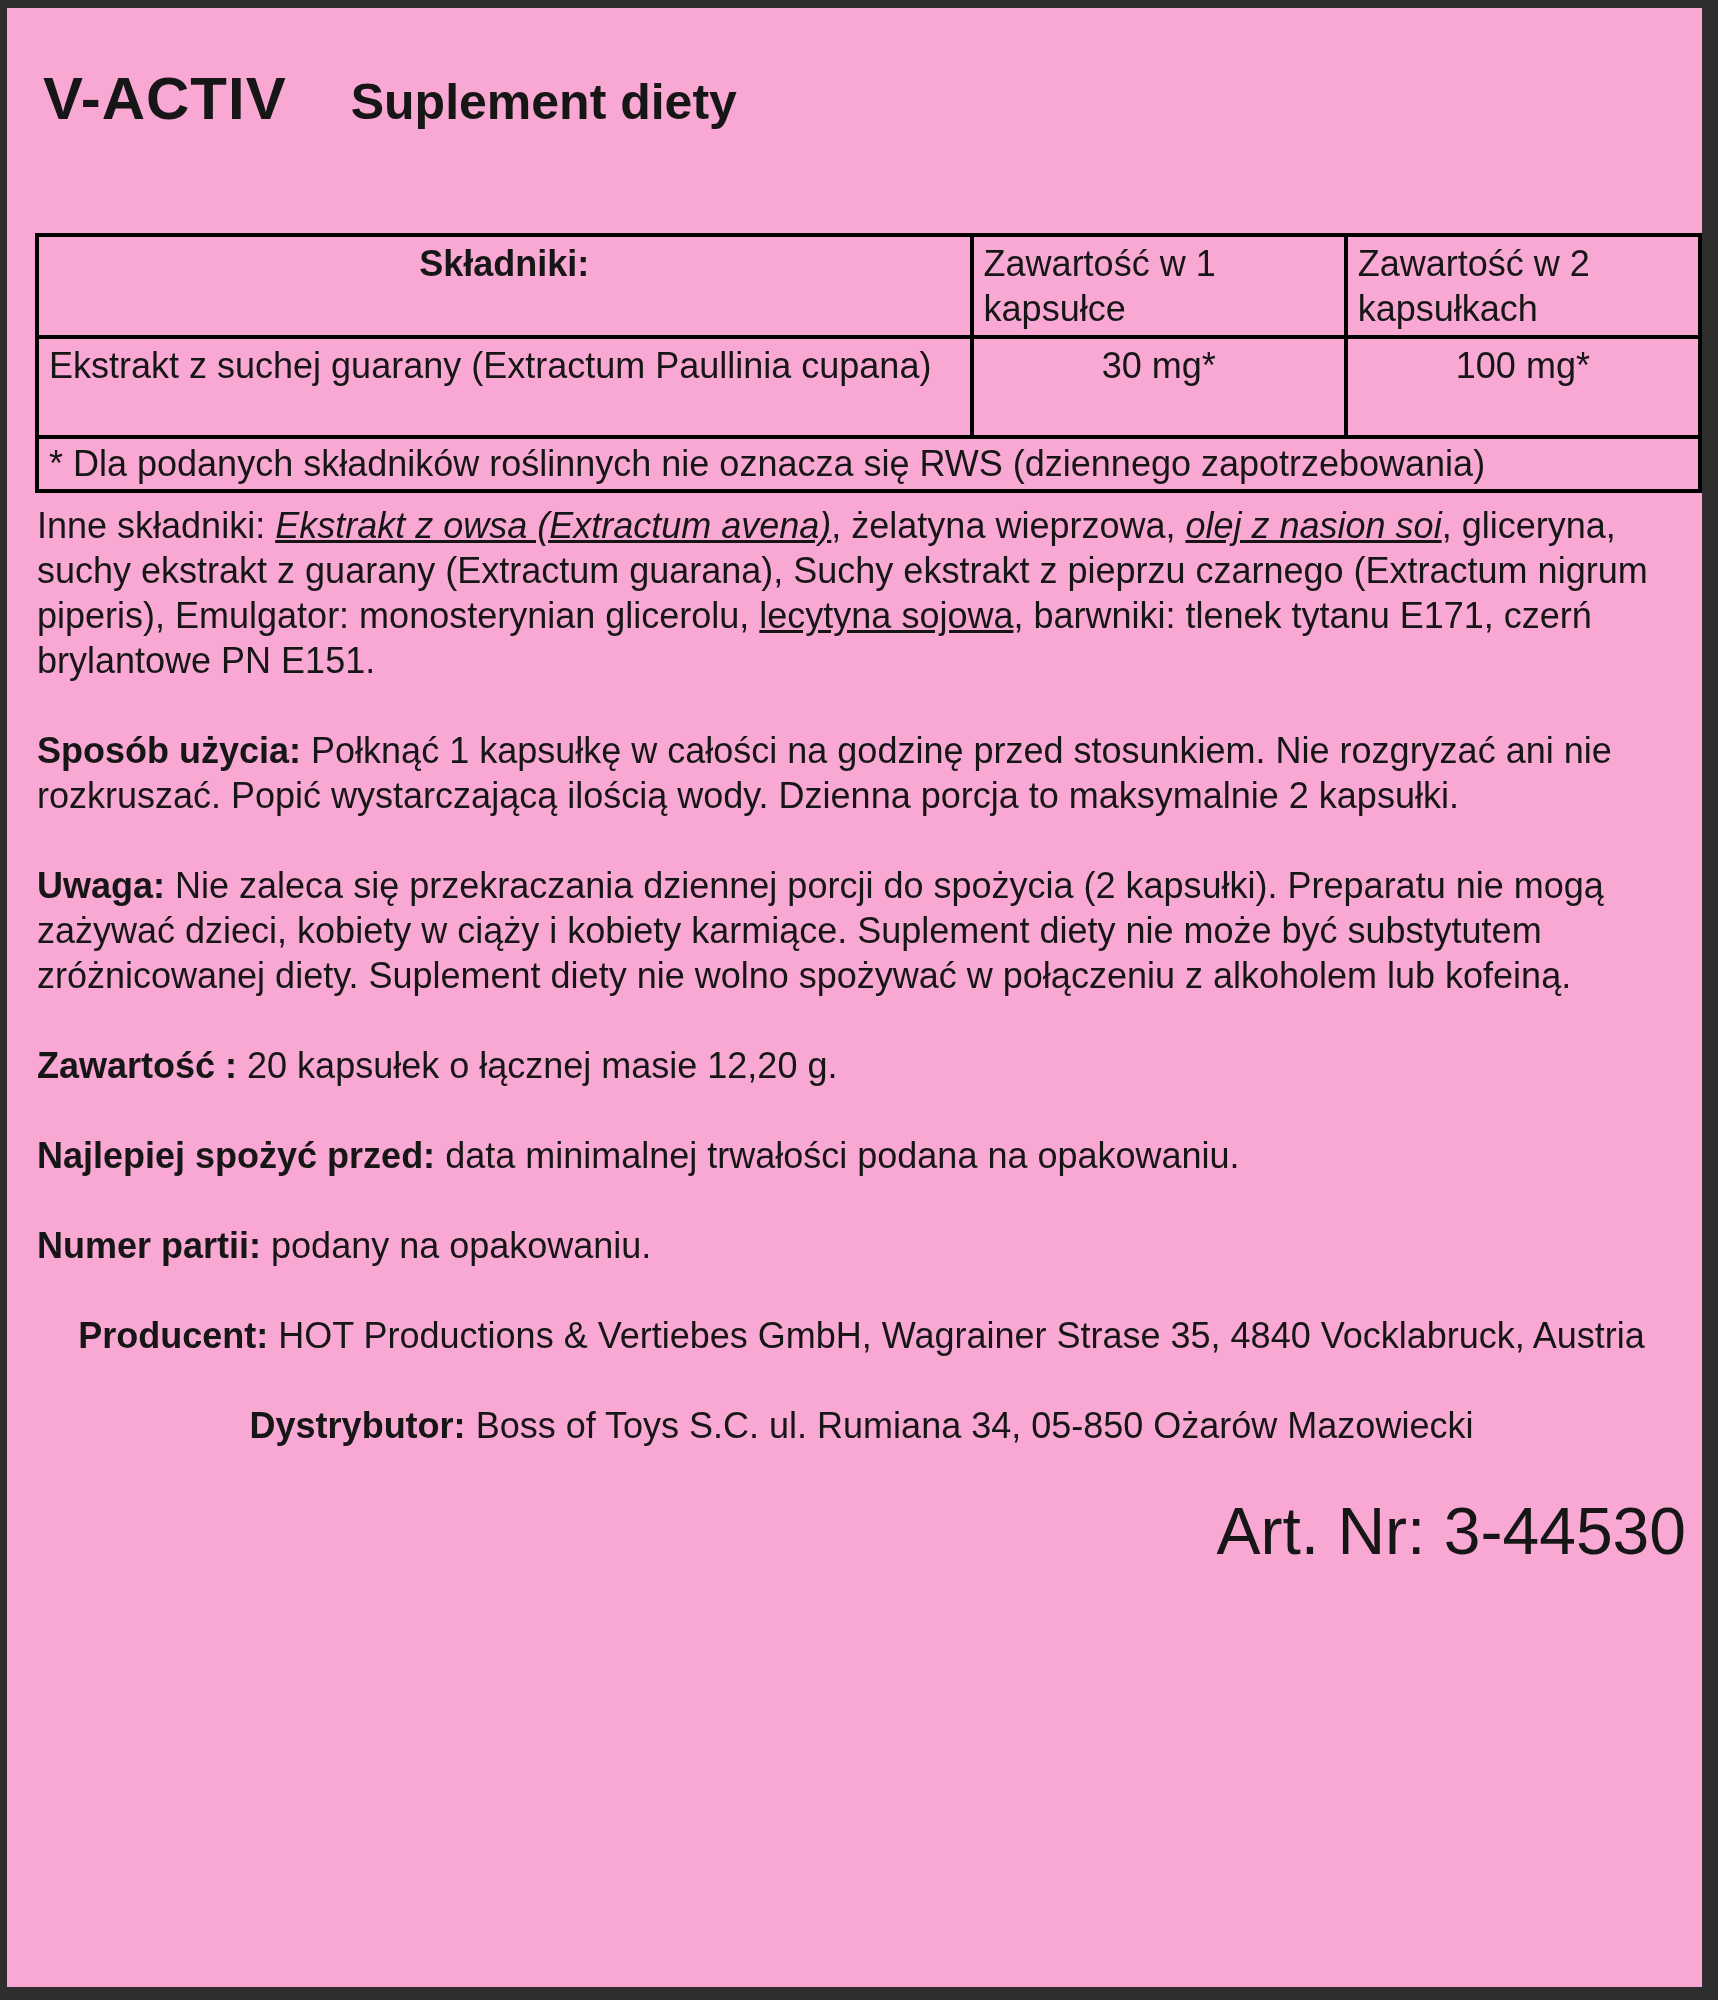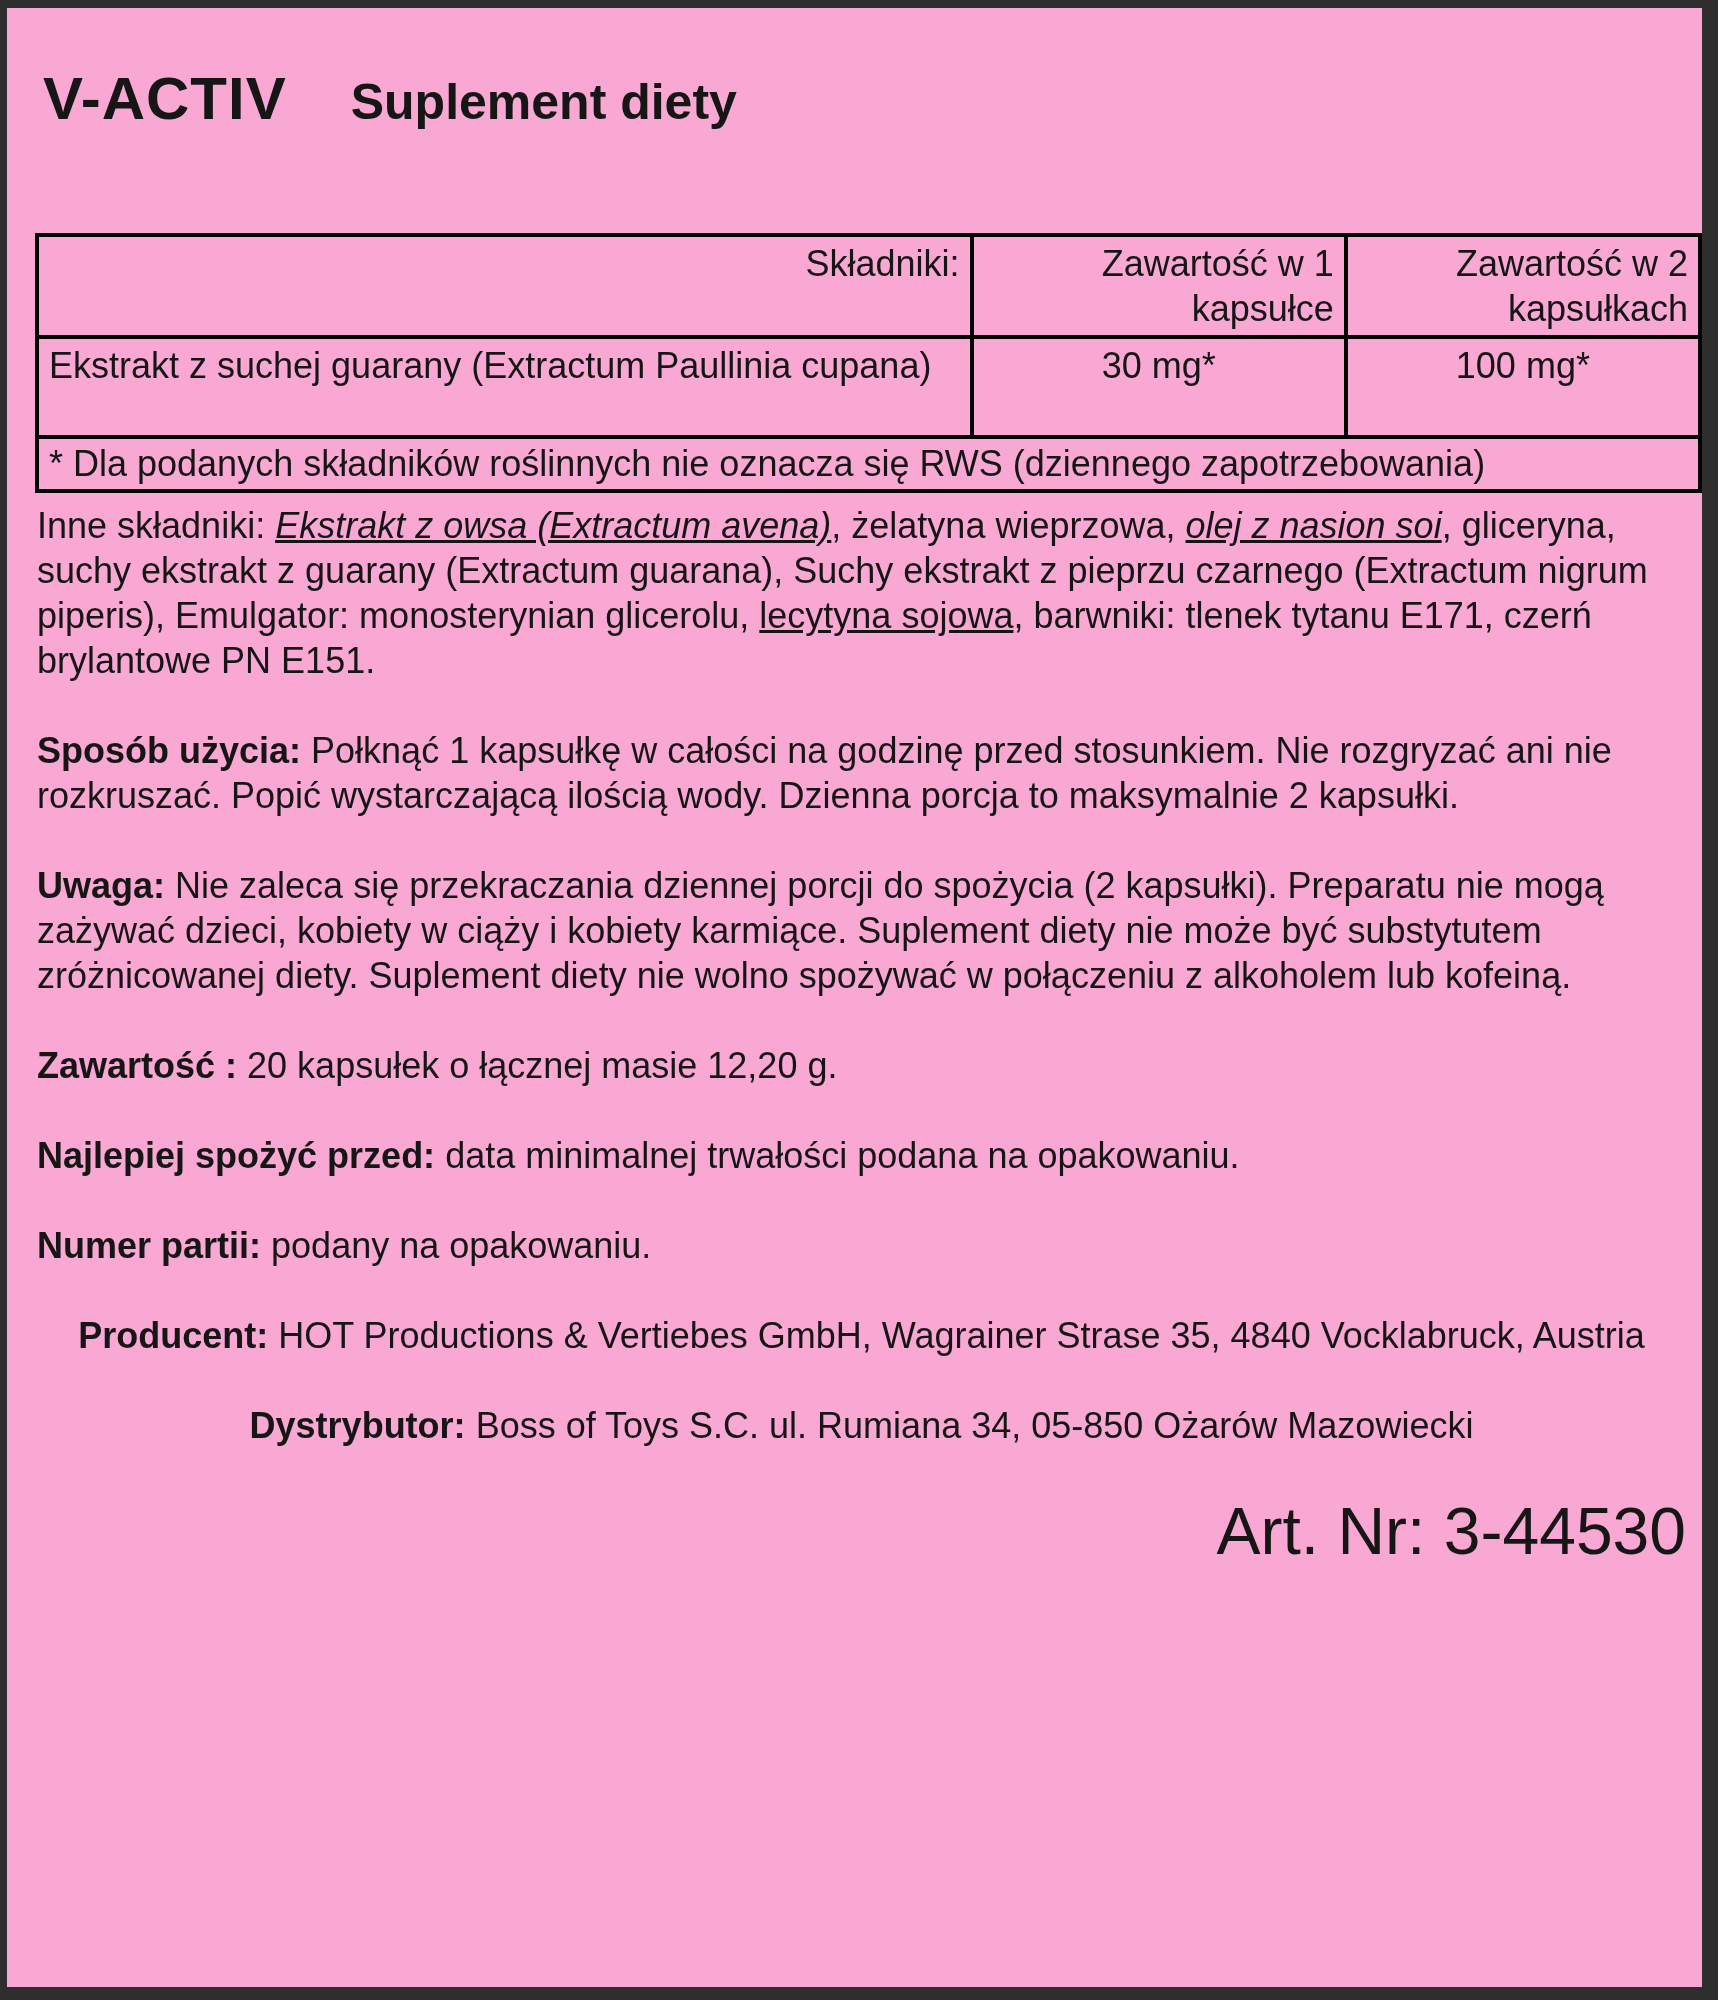--- a/index.html
+++ b/index.html
@@ -51,27 +51,27 @@
   }
   table.ingredients col.c1 { width: 56.2%; }
   table.ingredients col.c2 { width: 22.5%; }
   table.ingredients col.c3 { width: 21.3%; }
   table.ingredients td {
     border: 4px solid #000000;
     vertical-align: top;
     padding: 4px 10px;
   }
   td.hdr-name {
-    font-weight: normal;
-    text-align: right;
+    font-weight: bold;
+    text-align: center;
     height: 88px;
     padding-left: 14px;
     padding-top: 6px;
   }
-  td.hdr-col { text-align: right; padding-top: 4px; }
+  td.hdr-col { text-align: left; padding-top: 4px; }
   td.cell-name { height: 88px; padding-left: 14px; }
   td.cell-name-short { height: 50px; vertical-align: middle; }
   td.cell-val { text-align: center; }
   td.cell-val-short { text-align: center; vertical-align: middle; }
   td.footnote-cell {
     padding: 2px 4px 4px 6px;
     line-height: 42px;
     height: 42px;
   }
 

